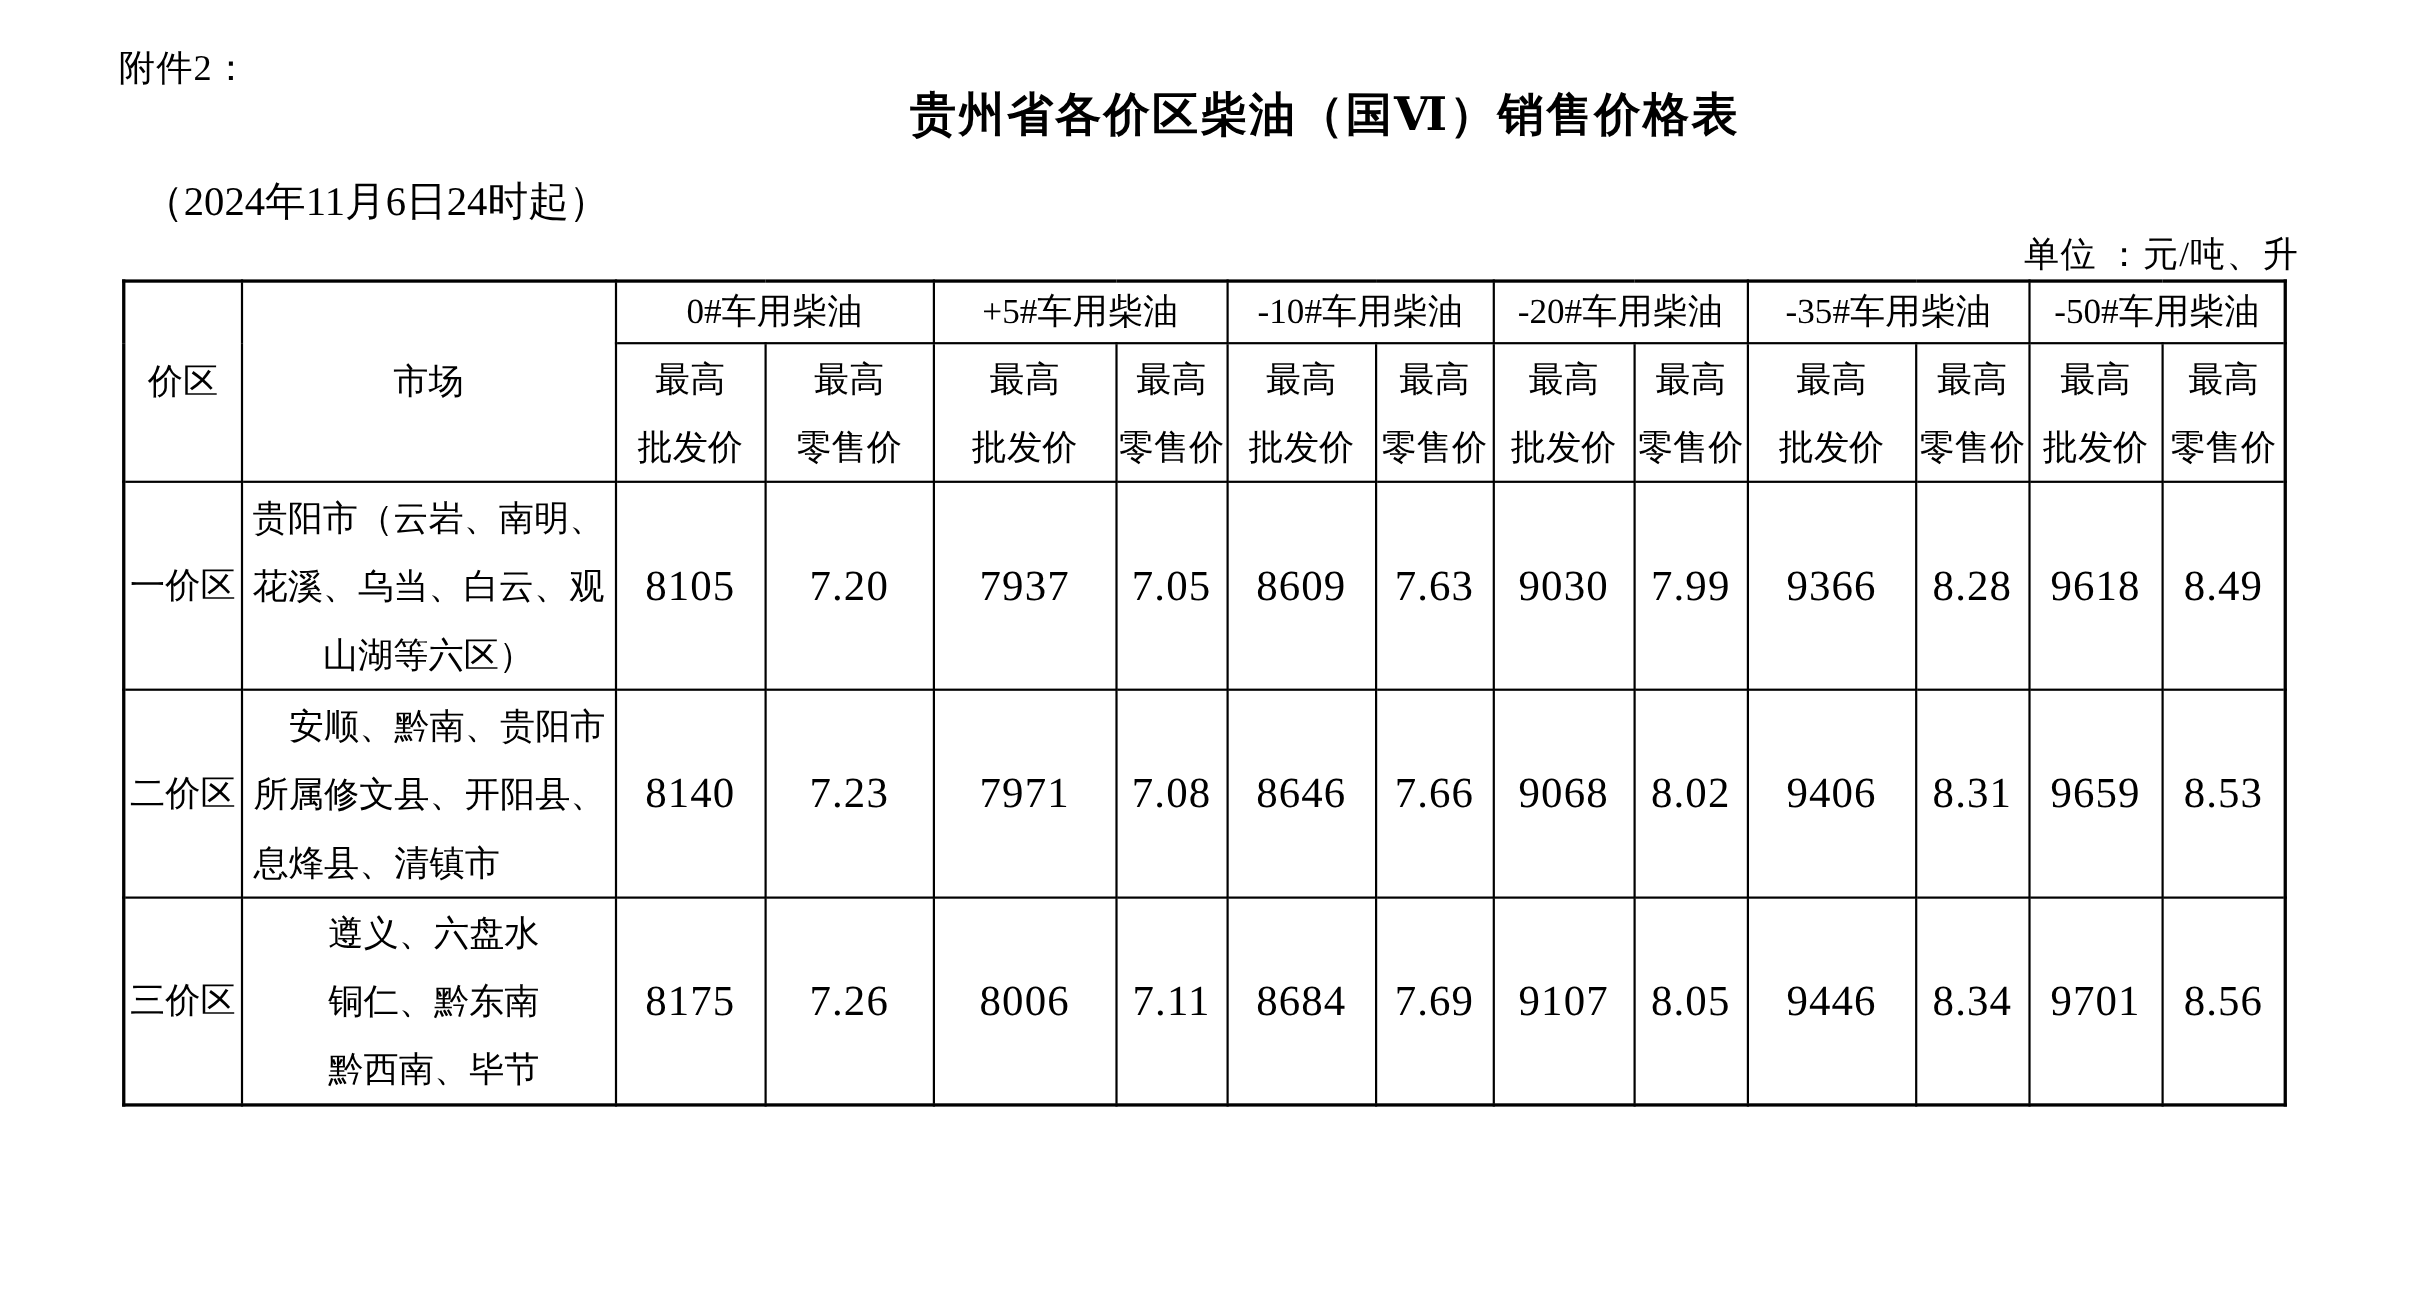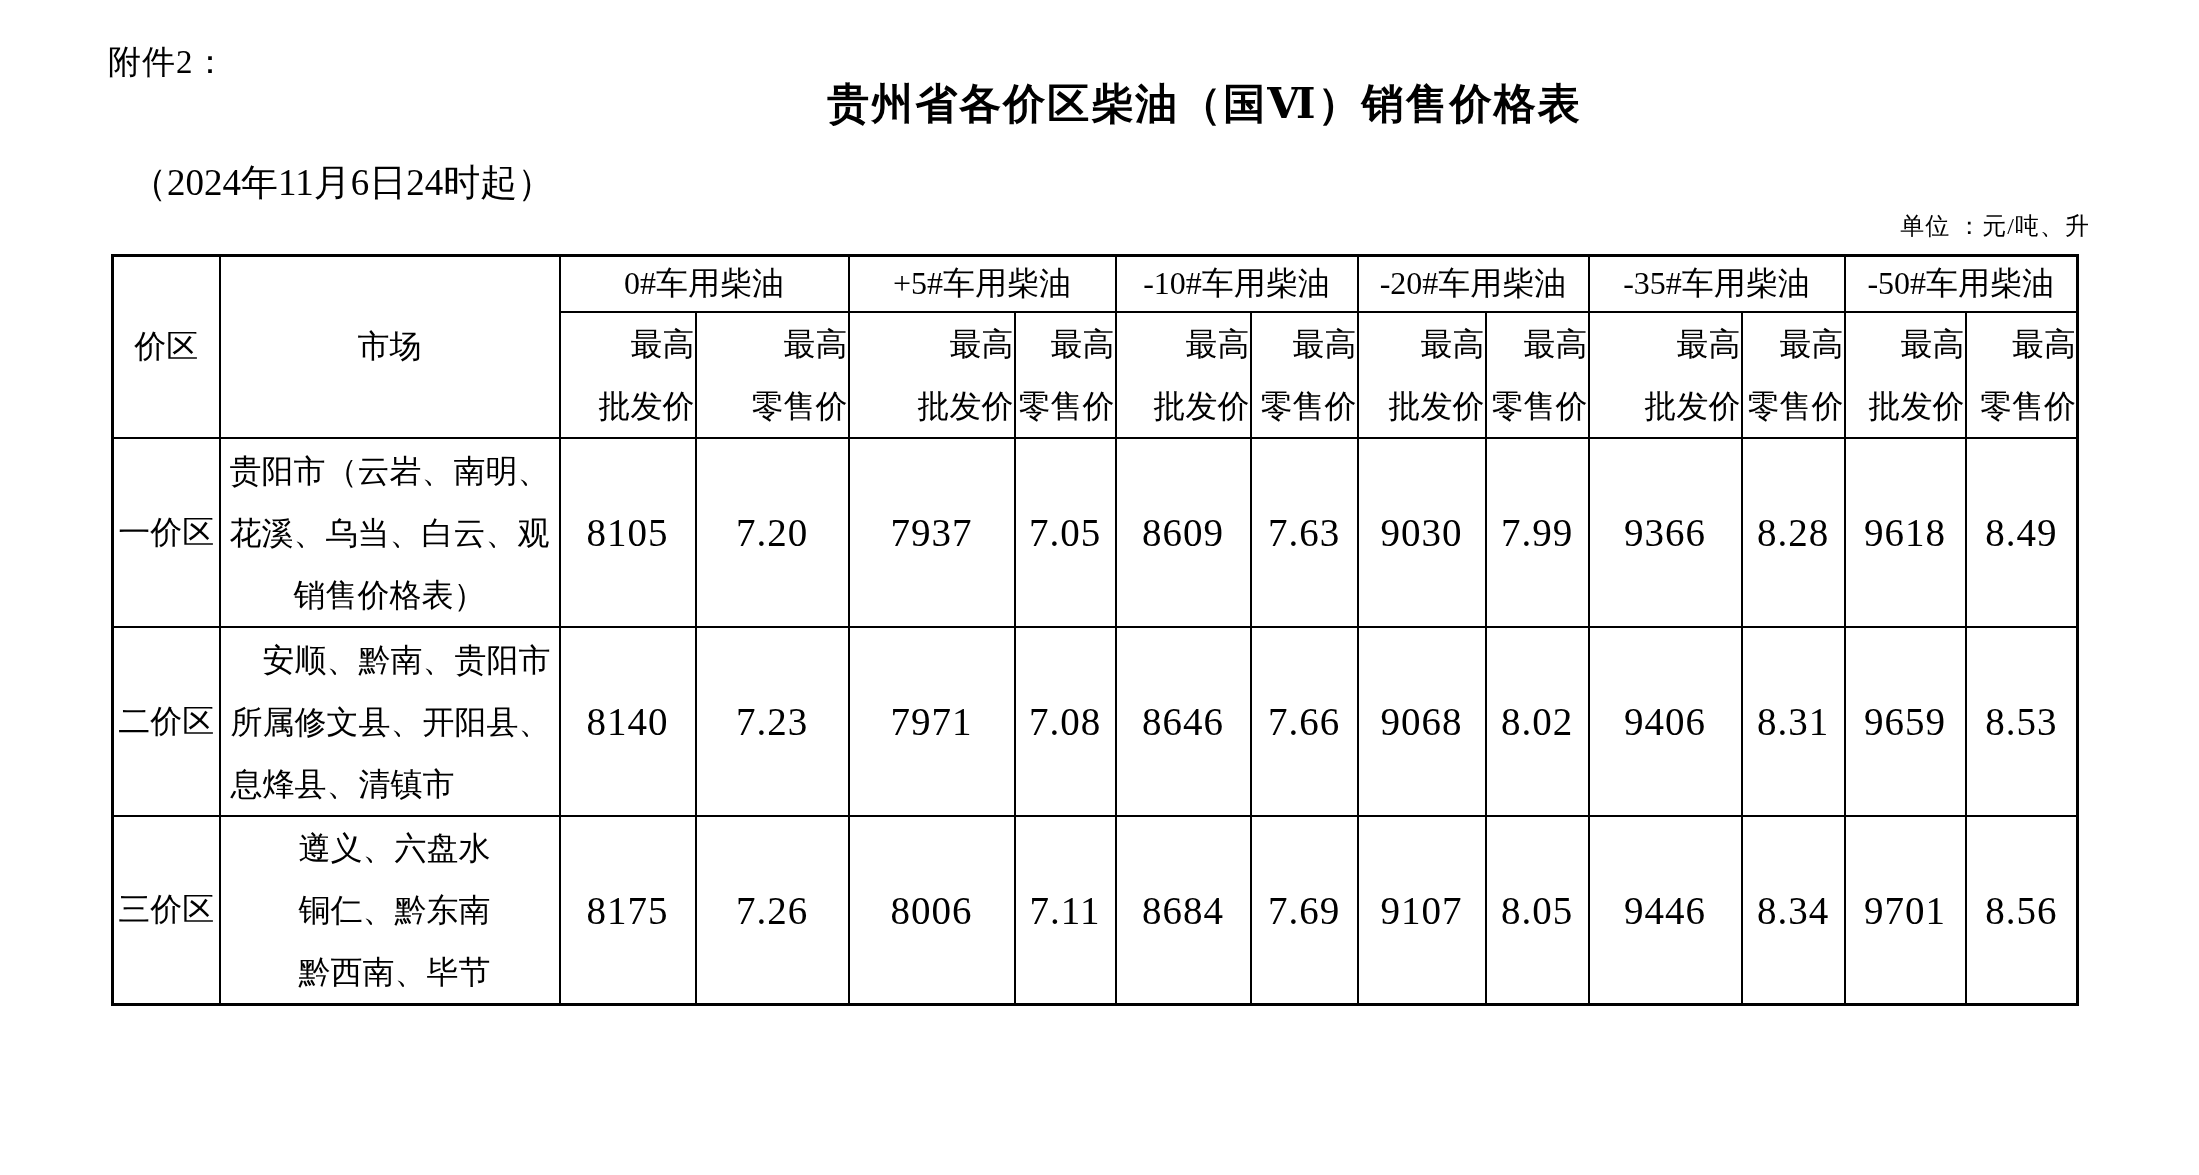--- a/index.html
+++ b/index.html
@@ -19,39 +19,39 @@
     position:absolute;left:210px;right:0;top:76px;
     text-align:center;font-size:42px;font-weight:bold;letter-spacing:2px;
     margin:0;
   }
   .subtitle{
     position:absolute;left:130px;right:0;top:158px;
     text-align:left;font-size:37px;
   }
   .unit-note{
     position:absolute;right:109px;top:210px;
-    font-size:24px;letter-spacing:1px;
+    font-size:32px;letter-spacing:1px;
   }
 
   table.price-table{
     position:absolute;left:111px;top:254px;
     width:1965px;table-layout:fixed;
     border-collapse:collapse;border:3px solid #000;
   }
   .price-table td{
     border:2px solid #000;
     text-align:center;vertical-align:middle;
     font-size:32px;padding:0;overflow:hidden;
   }
   tr.row-group{height:56px;}
   tr.row-sub{height:120px;}
   tr.row-data-1,tr.row-data-2{height:189px;}
   tr.row-data-3{height:181px;}
 
-  td.sub-header{white-space:pre-line;line-height:1.95;text-align:right;}
+  td.sub-header{white-space:pre-line;line-height:1.95;}
   td.market{white-space:pre-line;line-height:62px;font-size:32px;}
   td.market.center{text-align:center;}
   td.market.left{text-align:center;padding-left:10px;}
   td.market.indent{text-align:left;padding-left:10px;text-indent:32px;}
   td.num{font-size:39px;letter-spacing:1px;}
 
   .notes{
     position:absolute;left:112px;top:1038px;
     font-size:34px;letter-spacing:1px;
   }
@@ -122,21 +122,21 @@
         <td class="sub-header">最高
 批发价</td>
         <td class="sub-header">最高
 零售价</td>
       </tr>
 
       <tr class="row-data-1">
         <td>一价区</td>
         <td class="market center">贵阳市（云岩、南明、
 花溪、乌当、白云、观
-销售价格表）</td>
+山湖等六区）</td>
         <td class="num">8105</td>
         <td class="num">7.20</td>
         <td class="num">7937</td>
         <td class="num">7.05</td>
         <td class="num">8609</td>
         <td class="num">7.63</td>
         <td class="num">9030</td>
         <td class="num">7.99</td>
         <td class="num">9366</td>
         <td class="num">8.28</td>

